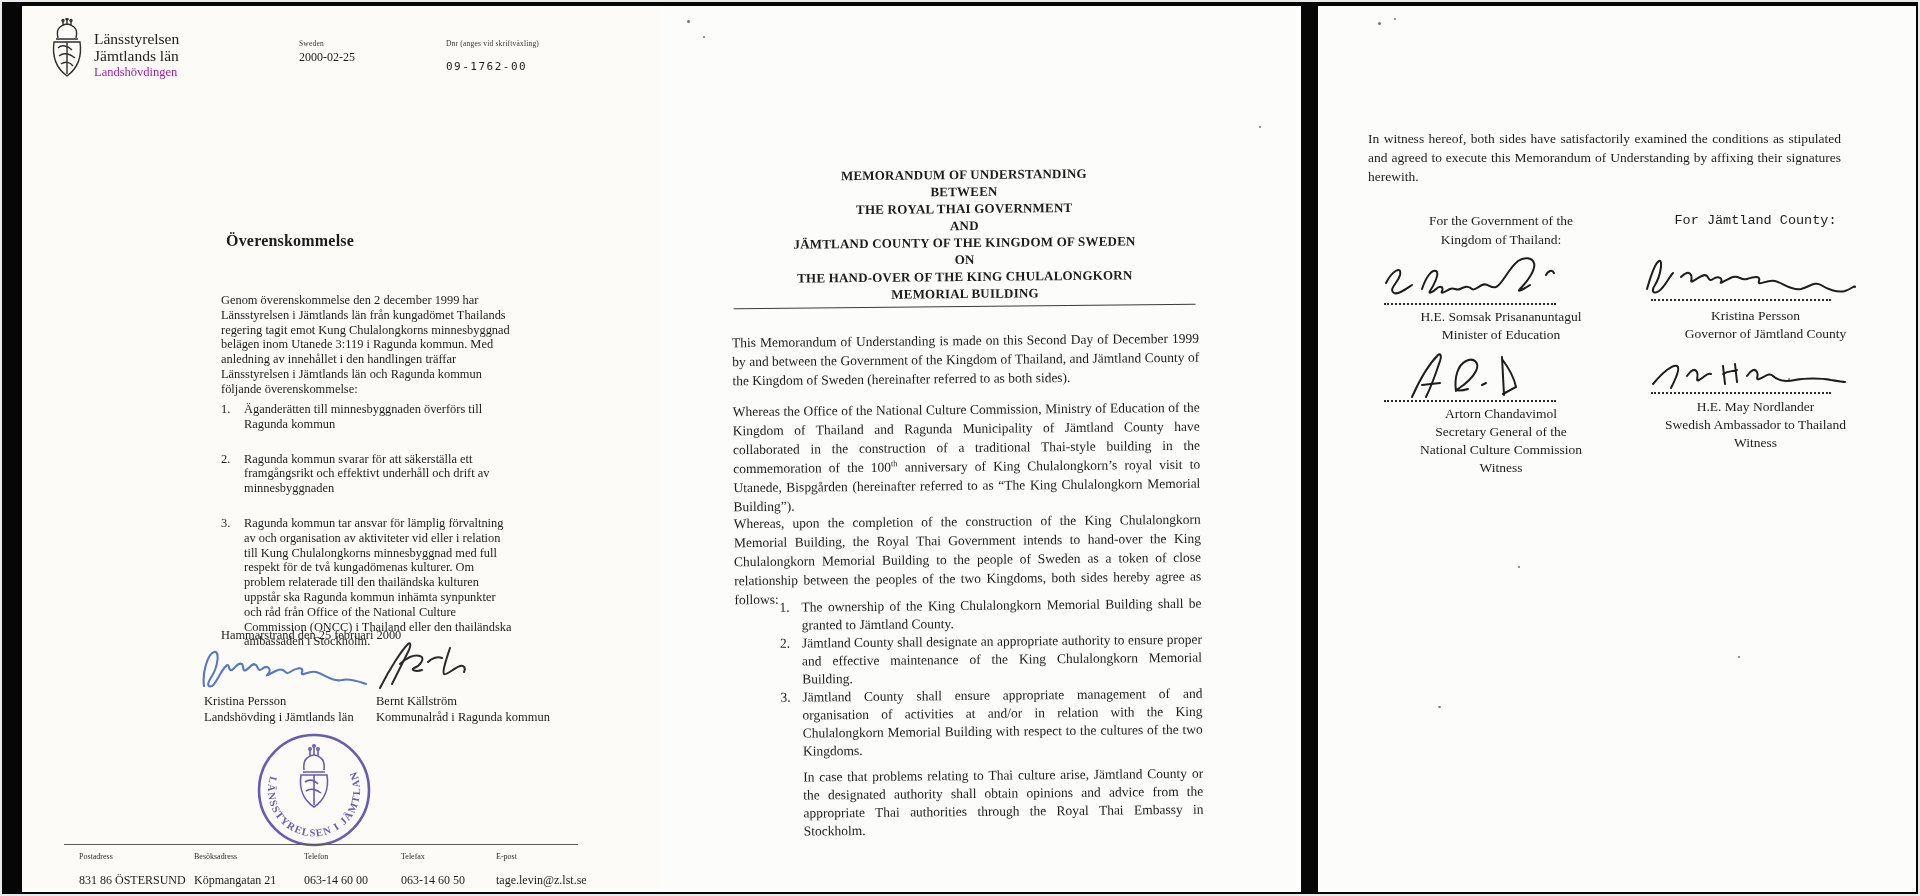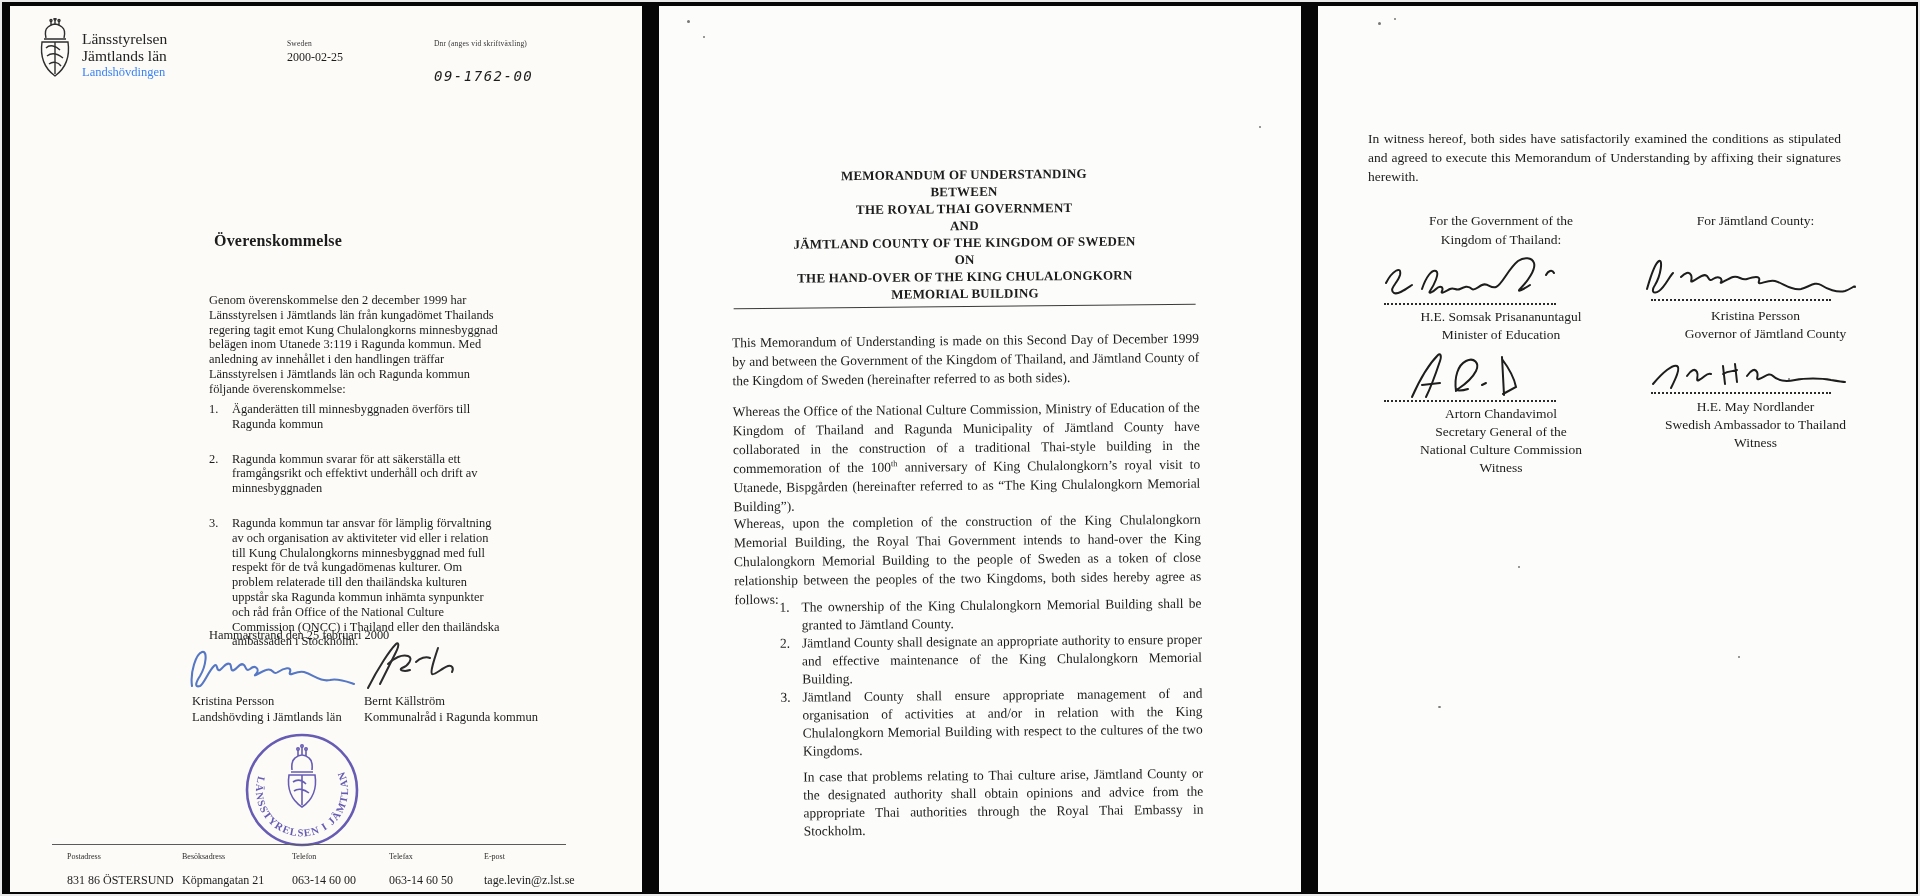--- a/index.html
+++ b/index.html
@@ -1,30 +1,30 @@
 <!DOCTYPE html>
 <html><head>
 <meta charset="utf-8">
 <style>
   html,body{margin:0;padding:0;background:#000;}
   #canvas{position:relative;width:1920px;height:896px;background:#060606;border:2px solid #e9e9e9;box-sizing:border-box;overflow:hidden;
           font-family:"Liberation Serif","DejaVu Serif",serif;color:#1c1c1c;}
   .page{position:absolute;top:4px;height:886px;background:#fbfaf7;}
-  #page1{left:8px;width:632px;background:#fcfbf8;}
+  #page1{left:20px;width:632px;background:#fcfbf8;padding-left:24px;}
   #page2{left:657px;width:642px;background:#fcfcfa;}
   #page3{left:1316px;width:598px;background:#fcfcfa;}
   .abs{position:absolute;}
   .preline{white-space:pre-line;}
 
   
   .org-name{font-size:15.5px;line-height:17px;color:#222;}
-  .org-sub{font-size:12.5px;line-height:16px;color:#3b82f6;}
+  .org-sub{font-size:12.5px;line-height:16px;color:#a21caf;}
   .tinylabel{font-size:7.5px;color:#333;letter-spacing:.2px;}
   .datum-val{font-size:12px;margin-top:2px;}
-  .dnr-val{font-family:"DejaVu Sans Mono",monospace;font-size:14px;letter-spacing:1.5px;margin-top:20px;font-style:italic;}
+  .dnr-val{font-family:"DejaVu Sans Mono",monospace;font-size:11px;letter-spacing:1.5px;margin-top:12px;}
   .p1-title{font-size:16px;font-weight:bold;letter-spacing:.2px;}
   .p1-body{font-size:12.4px;line-height:14.8px;margin-top:8px;}
   .p1-item{display:flex;margin-bottom:20px;}
   .p1-item .num{width:23px;flex:none;}
   .p1-item .txt{flex:1;}
   .signame{font-size:12.5px;line-height:16px;}
   .footrule{border-top:1px solid #5a5a5a;height:0;}
   .fcol .flabel{font-size:8px;color:#2c2c2c;}
   .fcol .fval{font-size:12px;margin-top:12px;white-space:nowrap;}
 
@@ -244,21 +244,21 @@
           <path d="M104,8 L106,46 M104,10 C110,18 116,28 118,38 L105,45"></path>
         </g>
       </svg>
     </div>
     <div class="abs dotline" style="left:66px;top:394px;width:172px;"></div>
     <div class="abs p3-name" style="left:63px;top:399px;width:240px;">Artorn  Chandavimol</div>
     <div class="abs p3-name preline" style="left:63px;top:417px;width:240px;">Secretary General of the
 National Culture Commission
 Witness</div>
 
-    <div class="abs p3-head" style="left:330px;top:205px;width:215px;">For Jämtland County:</div>
+    <div class="abs p3-head" style="left:330px;top:205px;width:215px;font-family:Liberation Mono, monospace;">For Jämtland County:</div>
 
     <div class="abs" style="left:325px;top:243px;">
       <svg width="215" height="54" viewBox="0 0 215 54">
         <path fill="none" stroke="#1d1d1d" stroke-width="2" stroke-linecap="round" d="M4,40 C8,26 12,14 16,12 C20,10 18,26 12,36 C8,42 10,46 16,42 C22,38 26,28 30,24 M38,28 C42,24 46,22 48,26 C50,30 46,34 50,32 C56,29 60,24 64,27 C66,29 66,33 70,30 C76,26 80,30 78,33 C76,36 84,30 90,28 C96,26 98,32 104,30 C110,28 118,26 116,32 C114,38 124,30 132,32 C140,34 148,42 158,40 C166,38 172,32 178,36 C184,40 194,44 202,42 C208,40 212,36 212,38"></path>
       </svg>
     </div>
     <div class="abs dotline" style="left:333px;top:293px;width:180px;"></div>
     <div class="abs p3-name" style="left:330px;top:301px;width:215px;">Kristina Persson</div>
     <div class="abs p3-name" style="left:340px;top:319px;width:215px;">Governor of Jämtland County</div>
 

